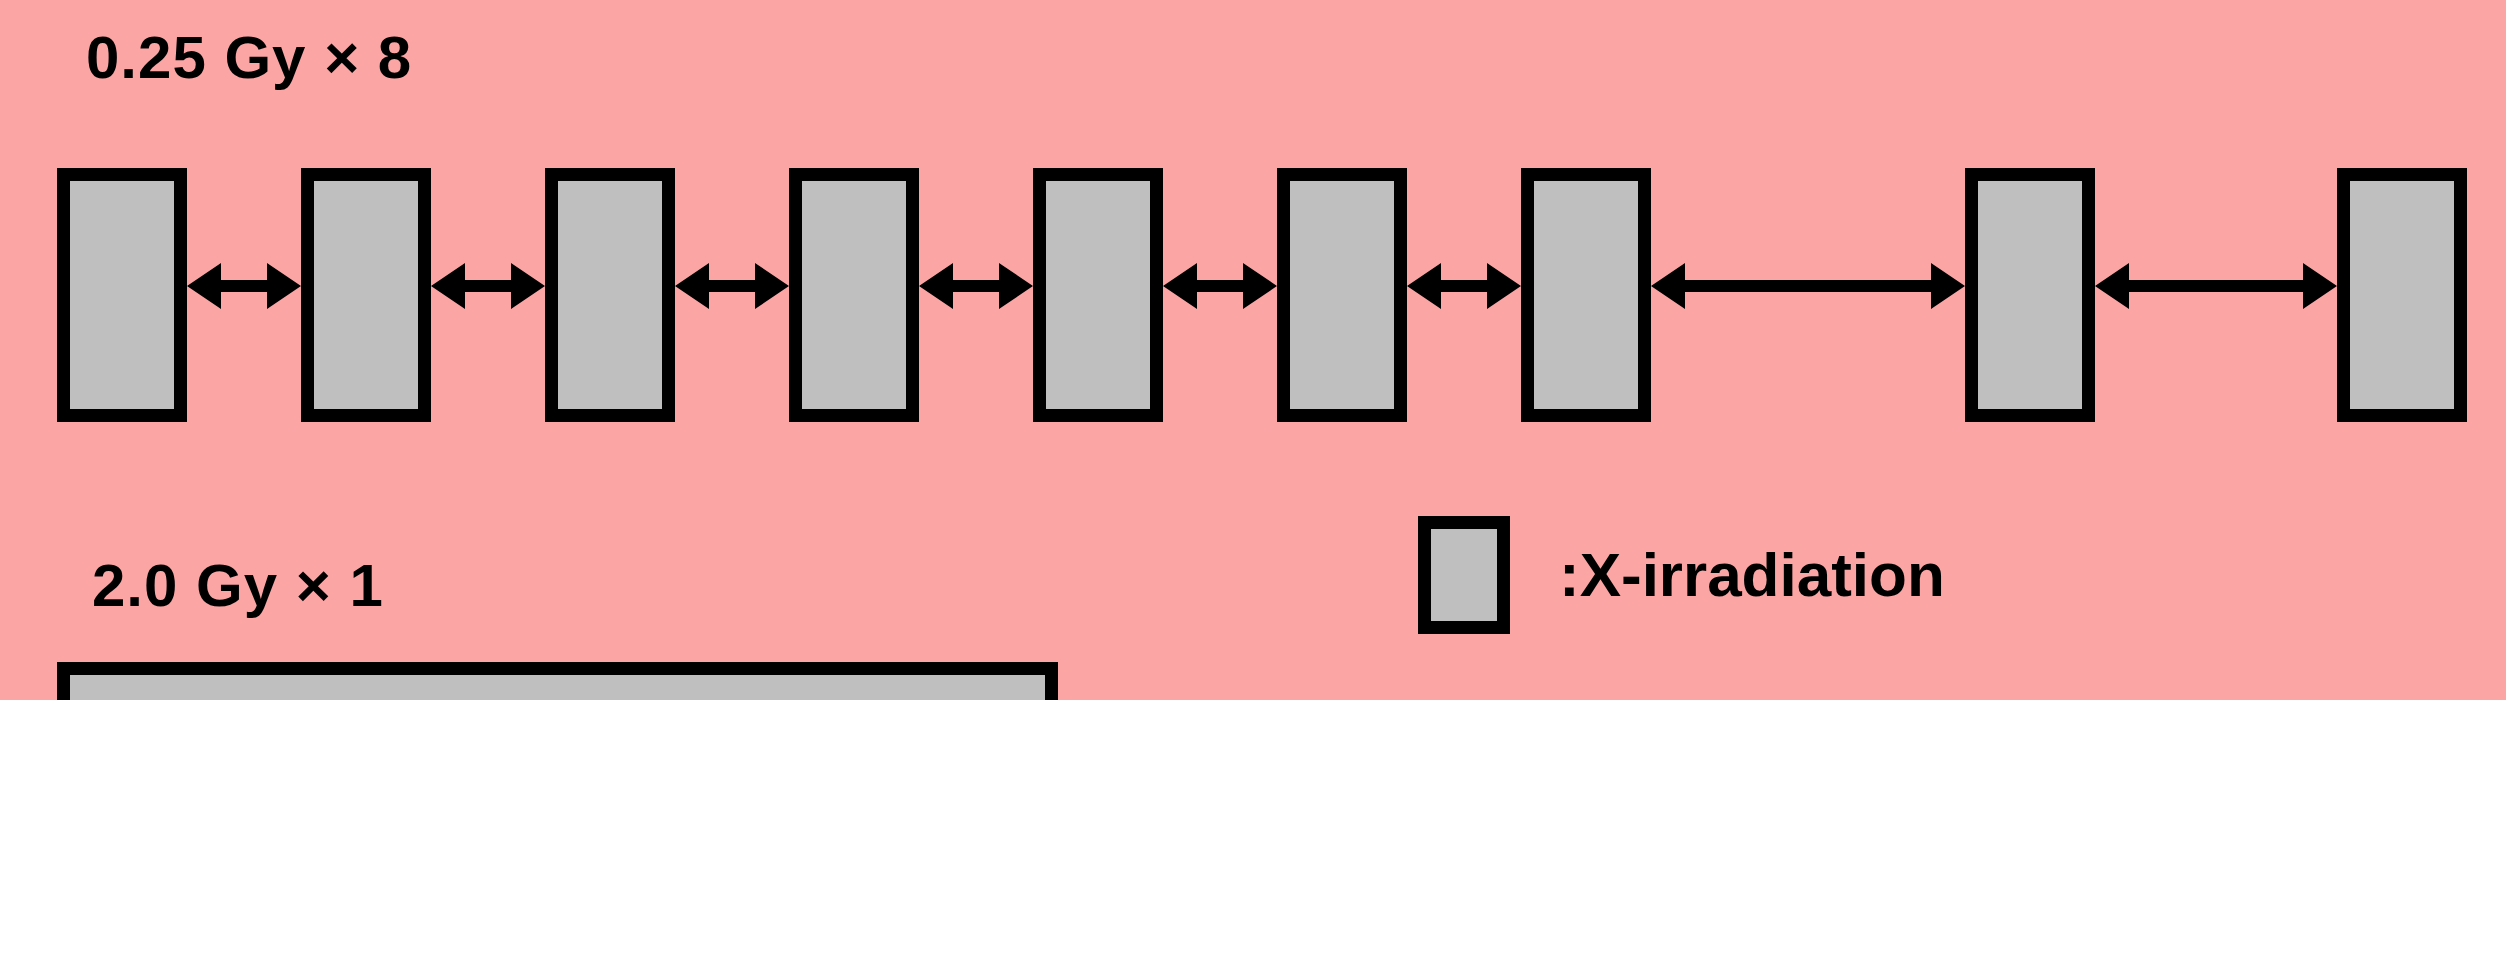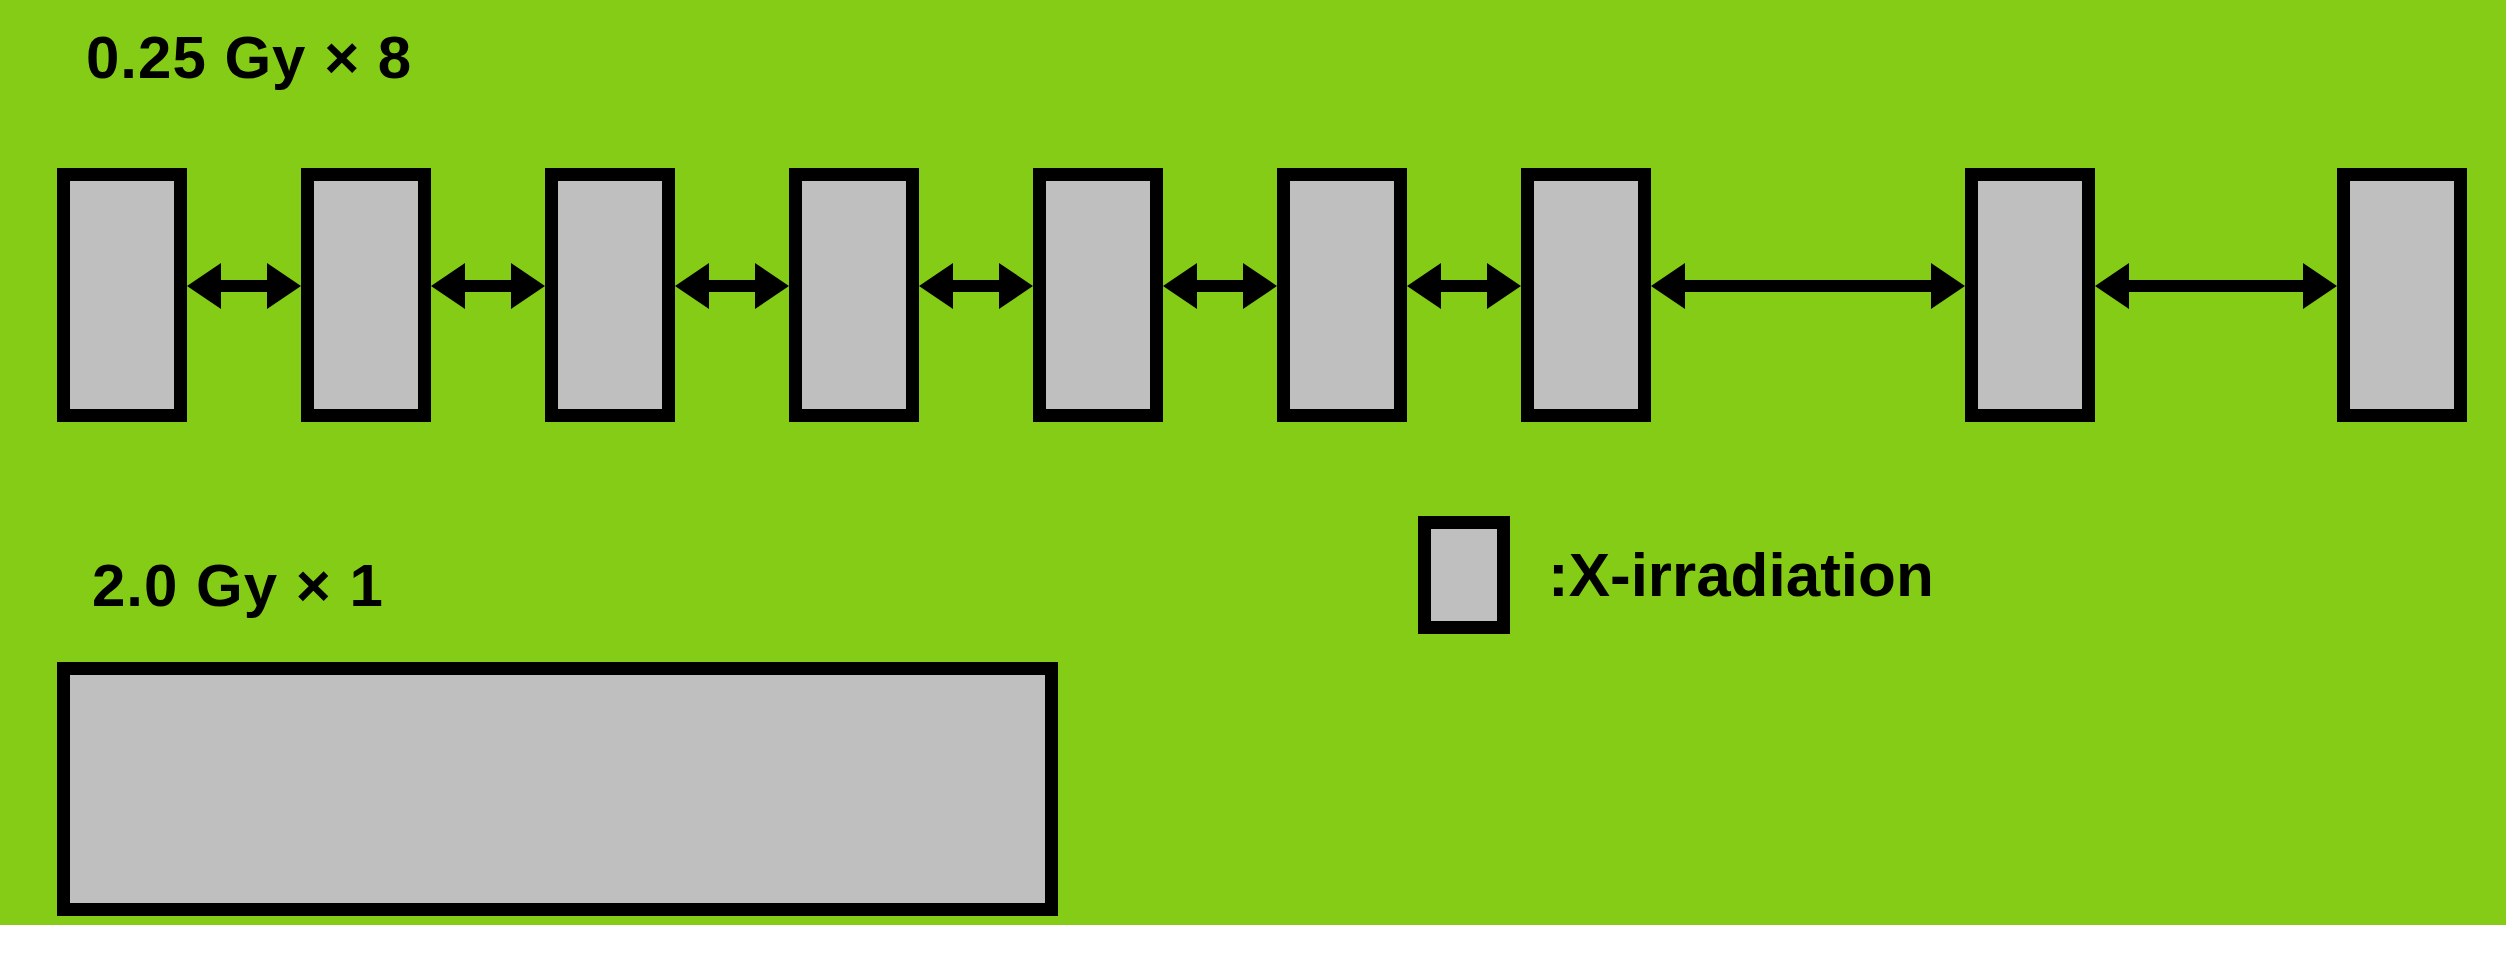--- a/index.html
+++ b/index.html
@@ -8,22 +8,22 @@
     padding: 0;
     background: #ffffff;
   }
   body {
     font-family: "Liberation Sans", sans-serif;
     -webkit-font-smoothing: none;
   }
   #figure {
     position: relative;
     width: 2506px;
-    height: 925px;
-    background: #84cc16;
+    height: 700px;
+    background: #fca5a5;
     overflow: hidden;
   }
 
   
   .schedule-label {
     position: absolute;
     font-family: "Liberation Sans", sans-serif;
     font-weight: bold;
     font-size: 60px;
     line-height: 1;
@@ -73,21 +73,21 @@
     width: 1060px;
     height: 430px;
   }
   .legend-row {
     position: absolute;
     left: 0;
     display: flex;
     align-items: center;
     white-space: pre;
   }
-  #legend-row-irradiation { top: 0px; }
+  #legend-row-irradiation { top: 0px; gap: 11px; }
   #legend-row-interval    { top: 182px; }
   #legend-row-doserate    { top: 310px; }
 
   #legend-swatch {
     box-sizing: border-box;
     width: 92px;
     height: 118px;
     background: #bfbfbf;
     border: 13px solid #000000;
     flex: 0 0 auto;

